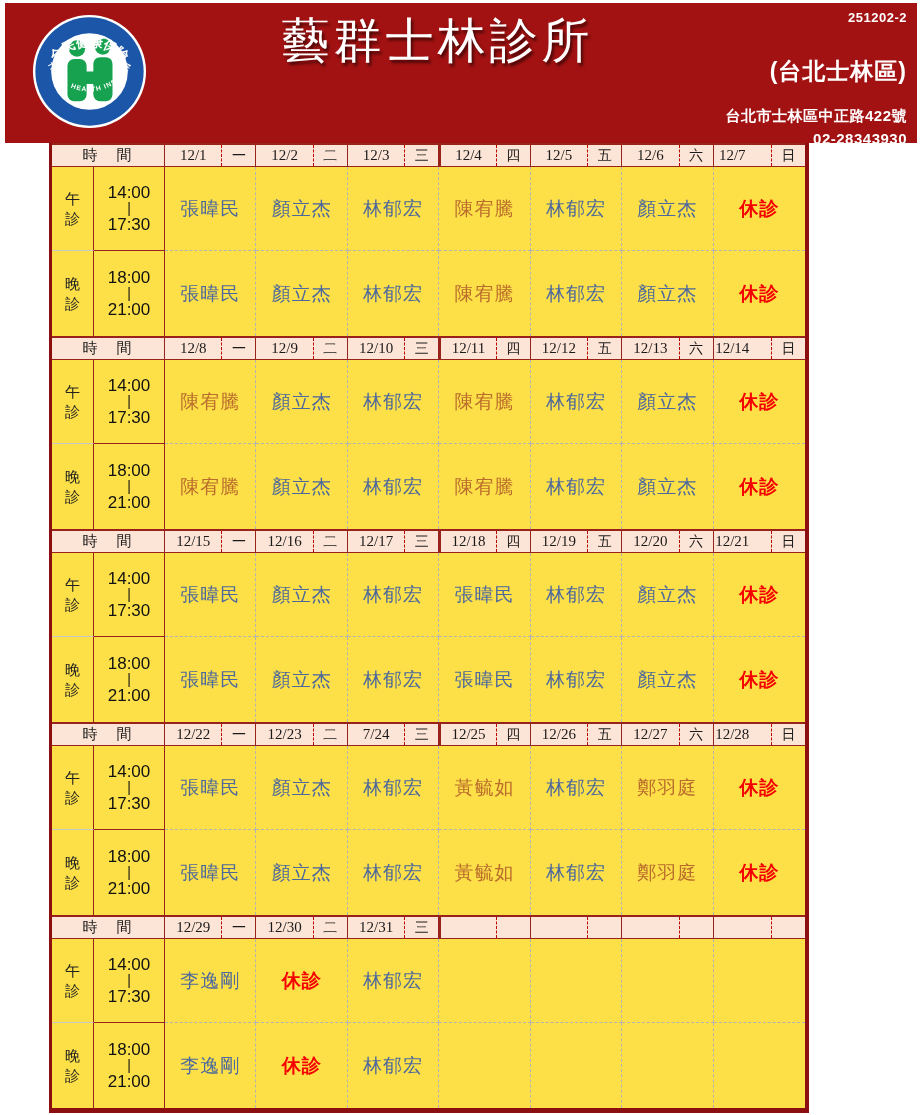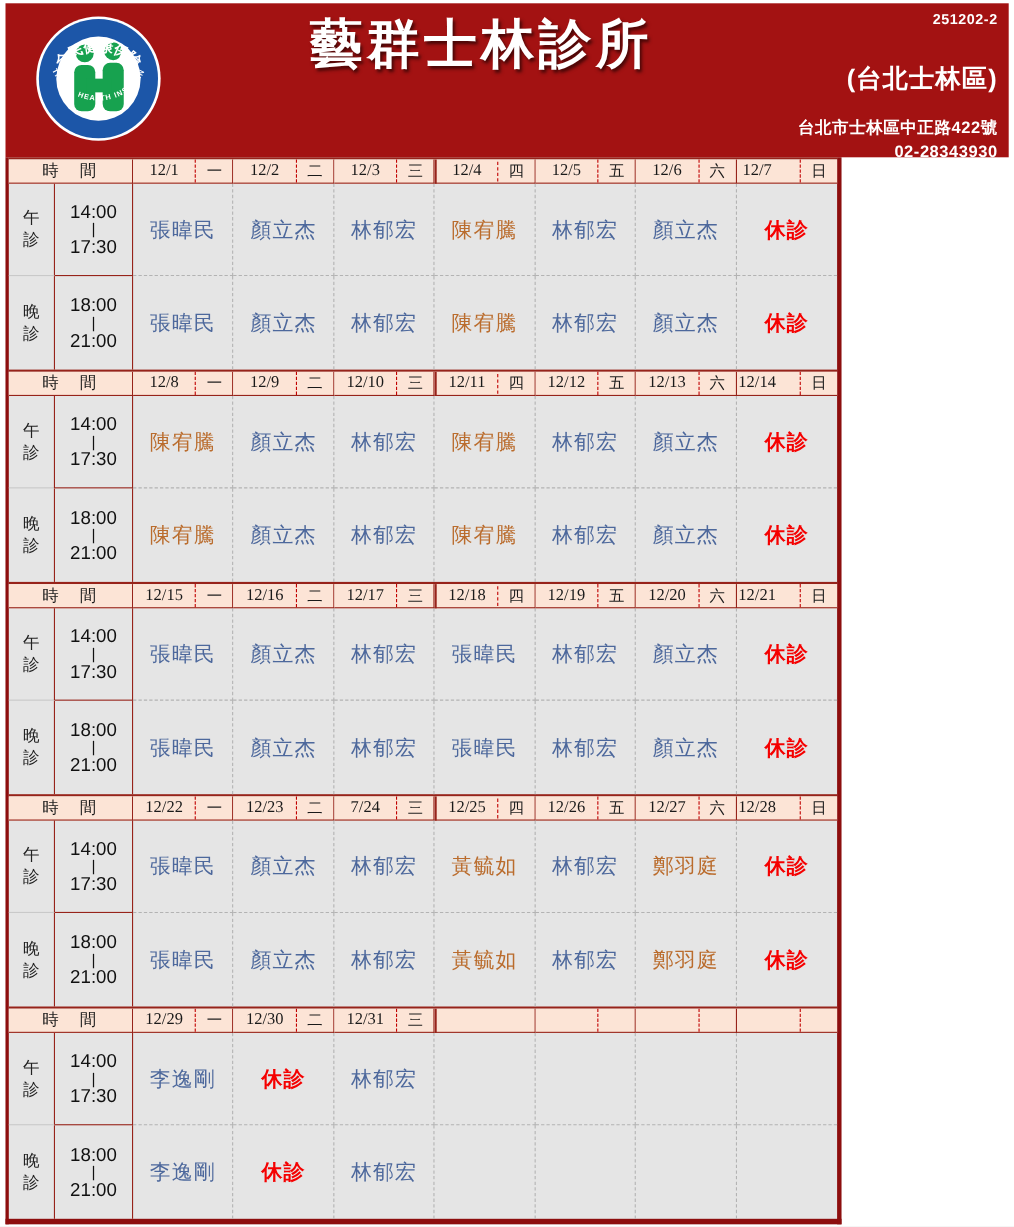--- a/index.html
+++ b/index.html
@@ -18,39 +18,40 @@
     width:922px;height:1115px;overflow:hidden;
     font-family:"Liberation Sans","DejaVu Sans",sans-serif;
   }
   .page{width:922px;height:1115px;padding:3px 5px 0 5px;background:#fff;}
 
   
   .banner{position:relative;height:140px;background:var(--banner-bg);}
   .logo{position:absolute;left:27px;top:11px;width:115px;height:115px;}
   .title-wrap{position:absolute;left:150px;width:565px;top:10px;text-align:center;color:#fff;}
   .clinic-title{
-    font-size:48px;font-weight:bold;letter-spacing:4px;line-height:56px;
+    font-size:48px;font-weight:normal;letter-spacing:4px;line-height:56px;
     text-shadow:2px 3px 3px rgba(20,0,0,.65);
   }
   .clinic-subtitle{
     font-size:33px;font-weight:bold;letter-spacing:2px;line-height:44px;
     text-shadow:2px 3px 3px rgba(20,0,0,.65);
   }
   .right-info{position:absolute;right:10px;top:7px;text-align:right;color:#fff;}
   .doc-code{font-size:13px;font-weight:bold;letter-spacing:.5px;}
   .district{font-size:23px;font-weight:bold;margin-top:31px;letter-spacing:1px;}
   .address{font-size:15px;font-weight:bold;margin-top:20px;letter-spacing:.5px;}
   .phone{font-size:15px;font-weight:bold;margin-top:4px;letter-spacing:.5px;}
 
   
   .schedule{
-    width:760px;background:#e5e5e5;
+    width:760px;background:#fde047;
     border-left:3px solid var(--outer-red);
     border-right:4px solid var(--outer-red);
     border-bottom:5px solid var(--outer-red);
+    margin-left:44px;
   }
   .week-block{
     display:grid;
     grid-template-columns:42px 71px repeat(7,1fr);
     grid-template-rows:22px 84px 85px;
     border-top:2px solid var(--line-red);
   }
   .cell{display:flex;align-items:center;justify-content:center;}
 
   
@@ -60,21 +61,21 @@
     border-bottom:1px solid var(--line-red);
     font-size:15px;color:#1a1a1a;letter-spacing:2px;
   }
   .h-day{
     background:var(--peach);
     border-right:1px solid var(--line-red);
     border-bottom:1px solid var(--line-red);
     align-items:stretch;font-size:15px;color:#1a1a1a;
   }
   .h-day.last{border-right:none;gap:20px;}
-  .h-day.thick-left{border-left:2px solid var(--line-red);align-items:center;}
+  .h-day.thick-left{border-left:2px solid var(--line-red);}
   .h-date{flex:1;display:flex;align-items:center;justify-content:center;font-family:Liberation Serif, serif;}
   .h-week{width:34px;display:flex;align-items:center;justify-content:center;
           border-left:1px dashed var(--dot-red);font-size:14px;}
 
   
   .c-label{
     flex-direction:column;border-right:1px solid var(--line-red);
     font-size:15px;line-height:20px;color:#222;
   }
   .c-label.noon{border-bottom:1px solid #c9c9c9;}

